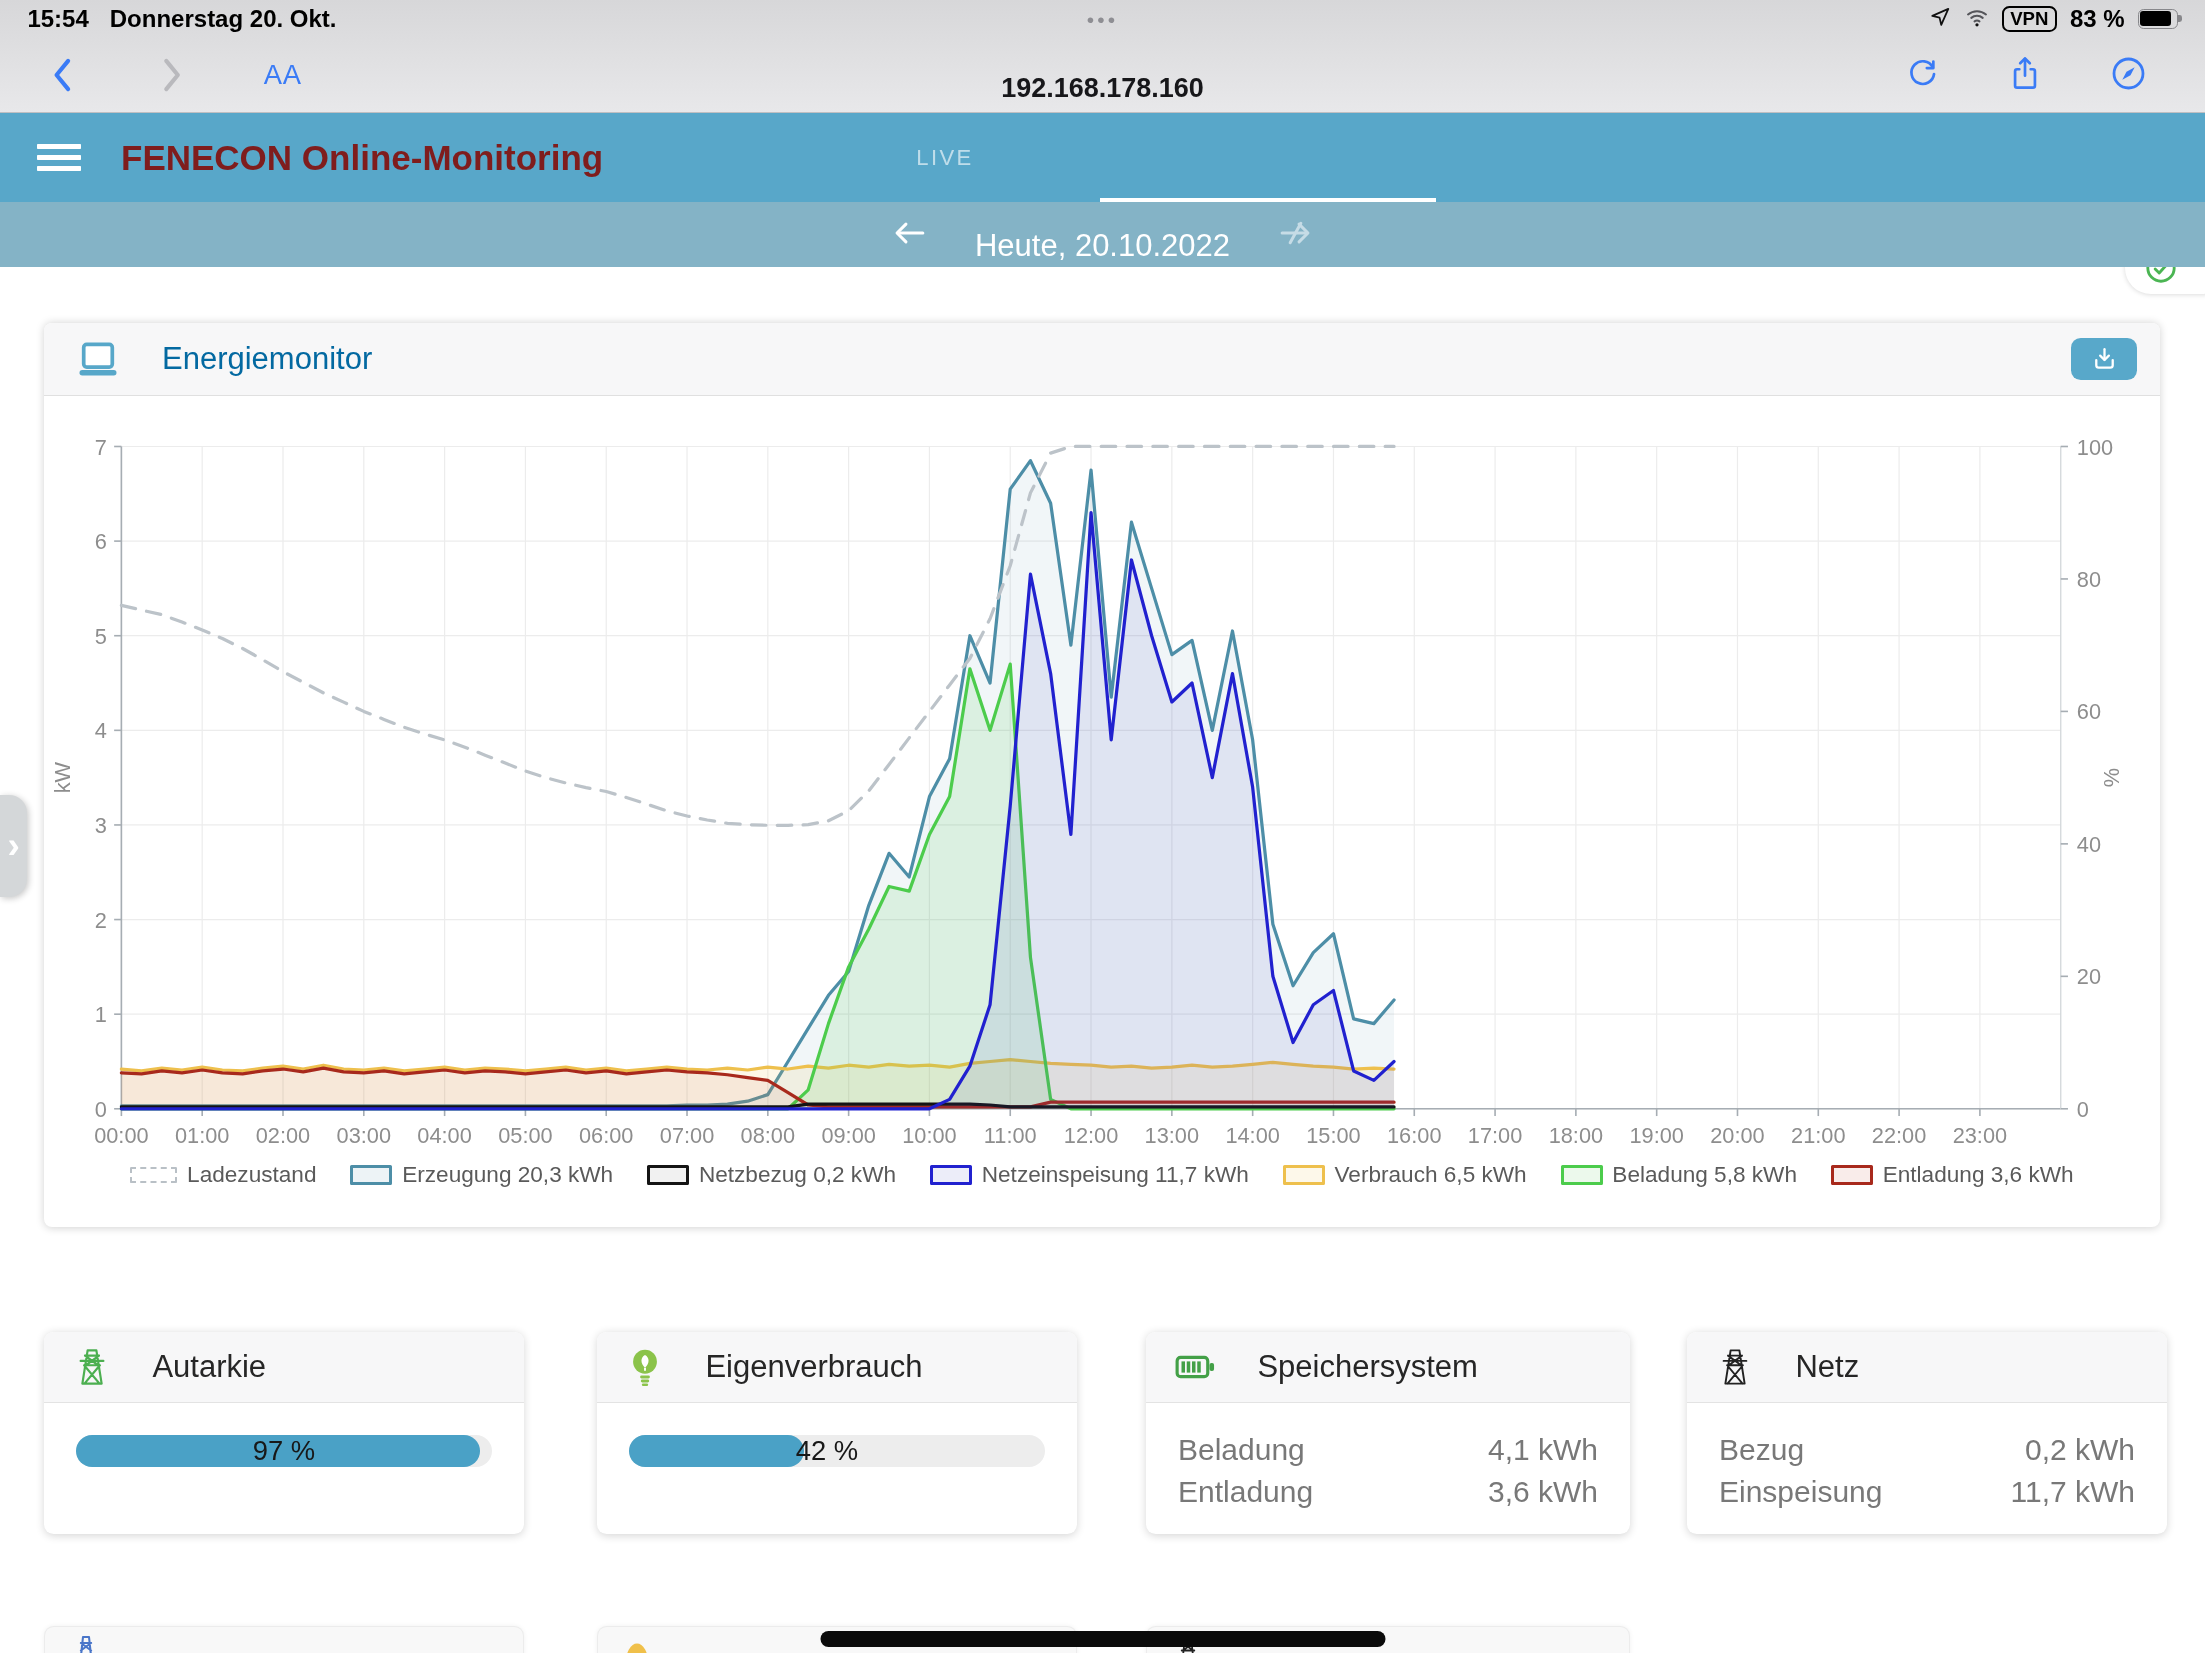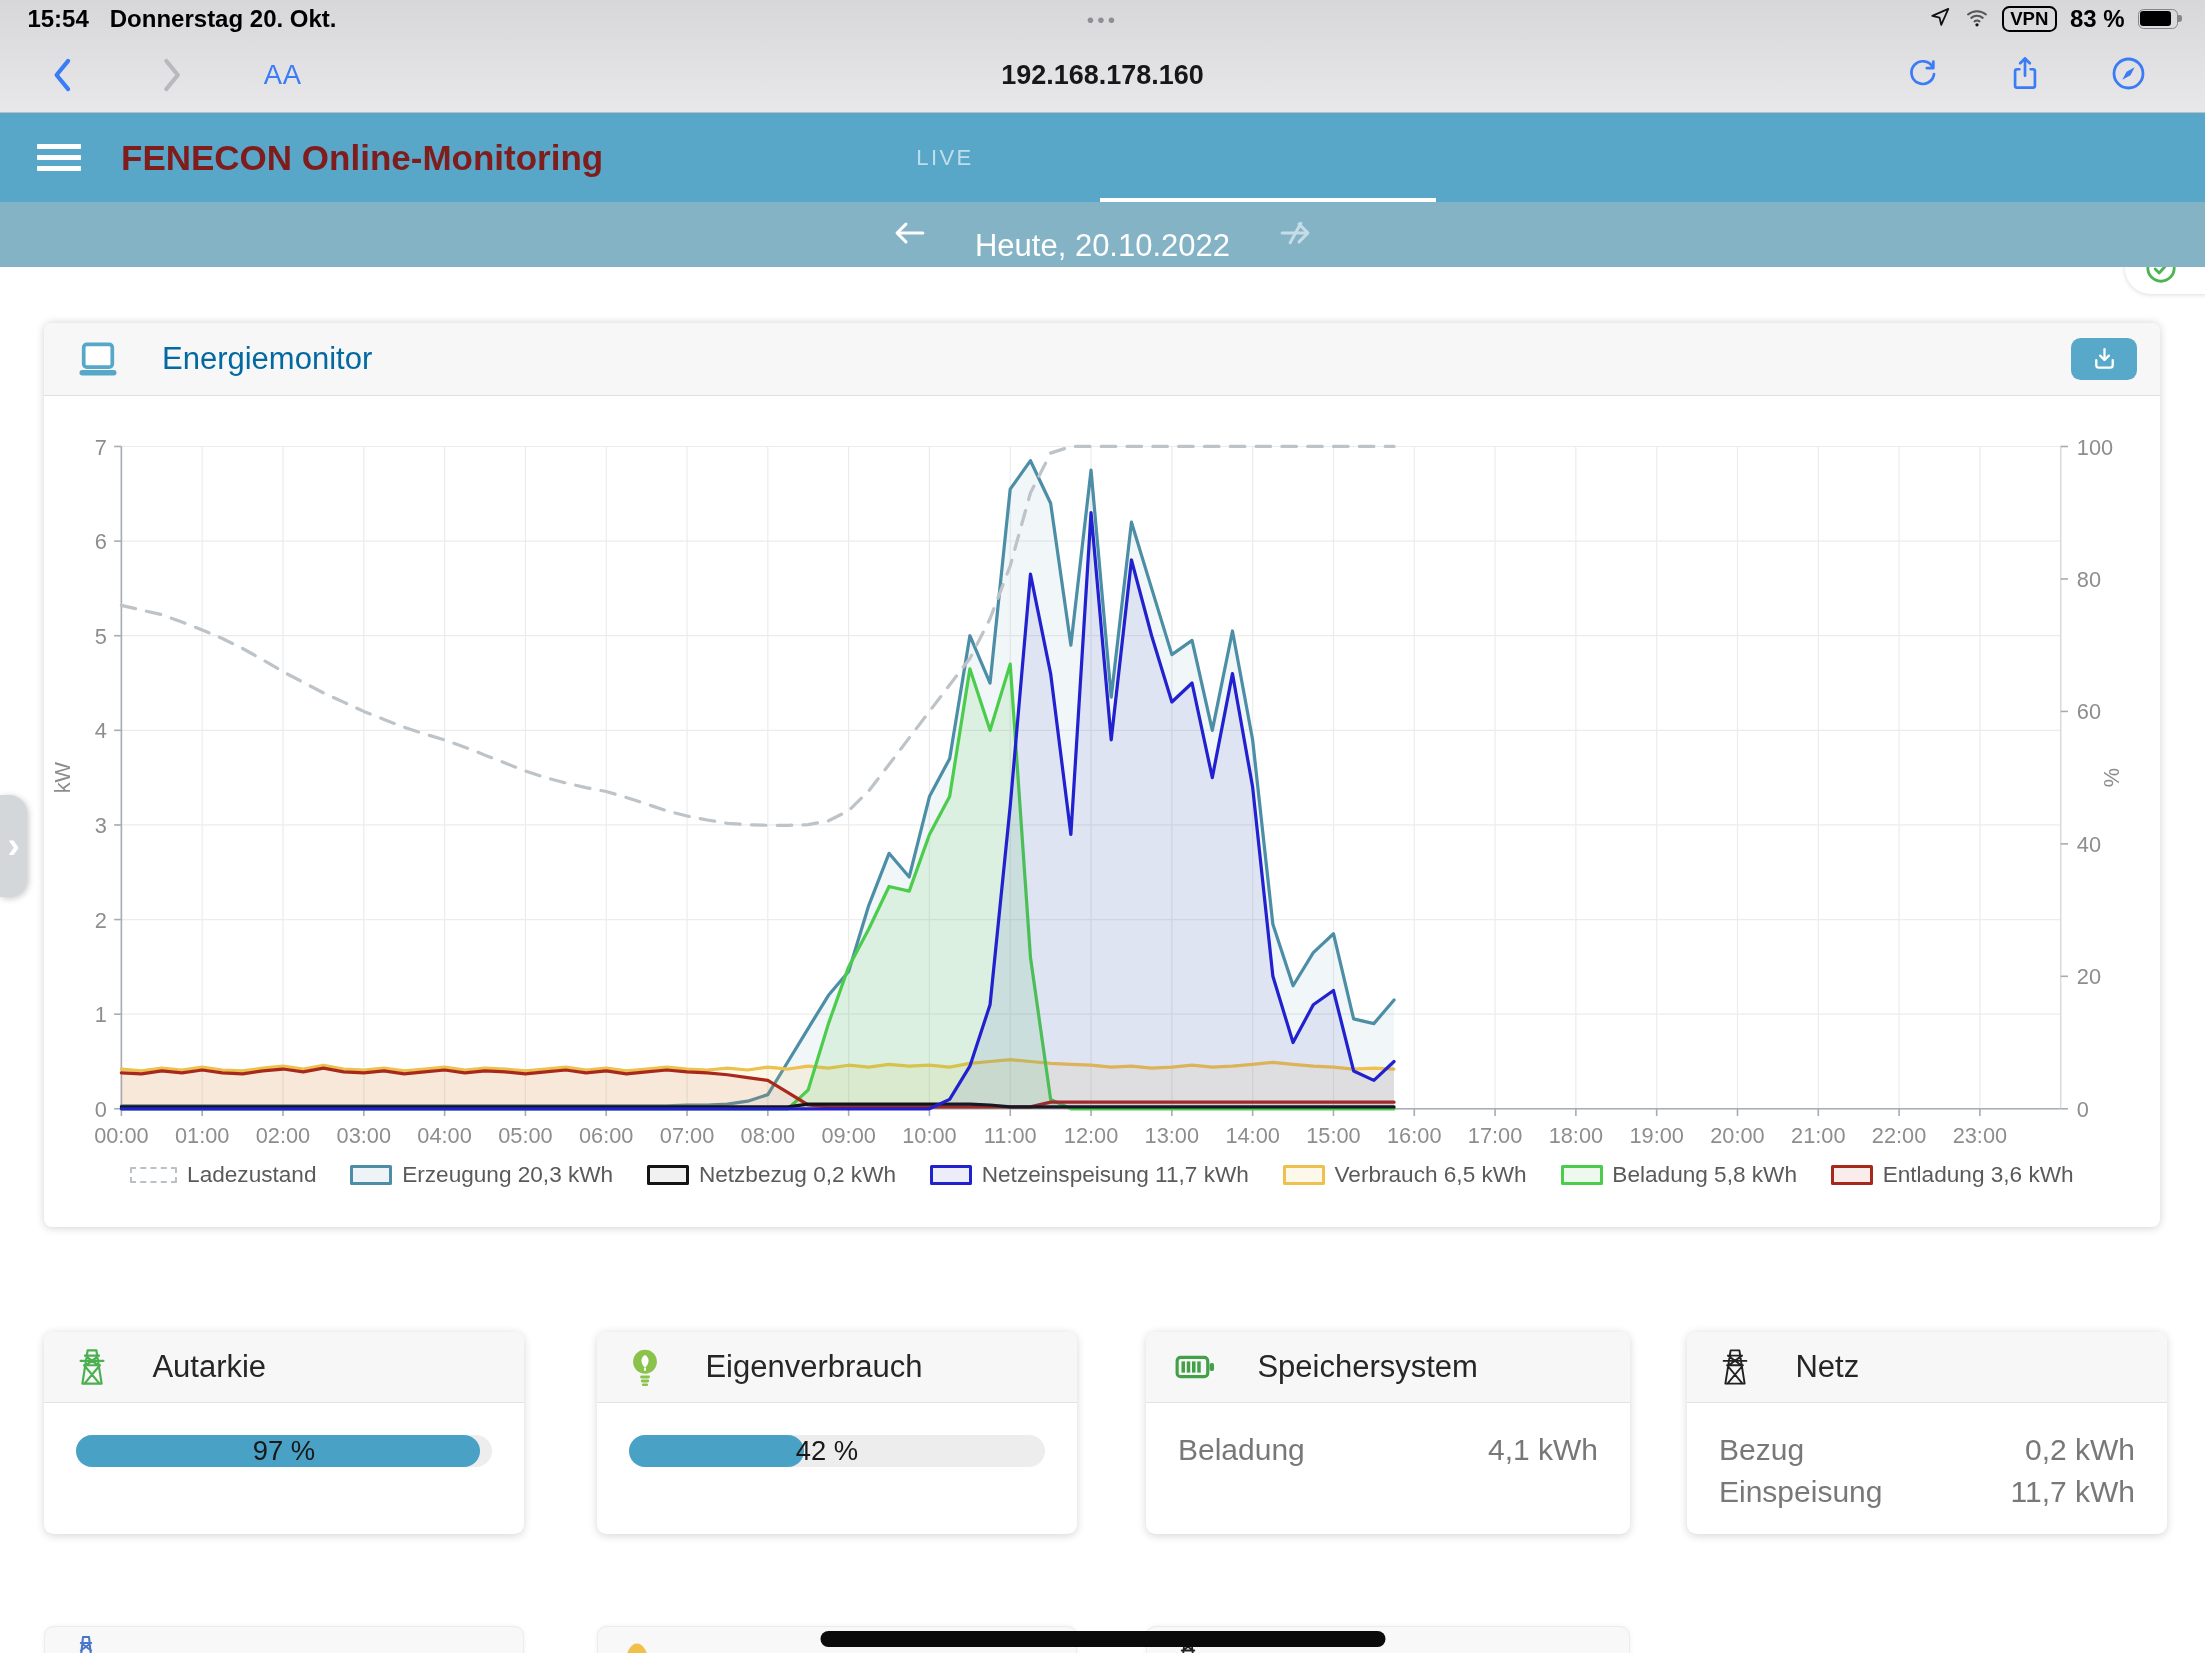--- a/index.html
+++ b/index.html
@@ -25,21 +25,21 @@
   .batt .lvl { position:absolute; left:1.6px; top:1.6px; bottom:1.6px; width:80%;
                background:#000; border-radius:3.2px; }
   .batt .nub { position:absolute; right:-5.7px; top:5.7px; width:4px; height:7.3px;
                background:#87878b; border-radius:0 2.4px 2.4px 0; }
 
   .safari-bar { position:absolute; left:0; top:37px; width:100%; height:76px;
                 display:flex; align-items:center; padding:0 48px; }
   .nav-btn { display:flex; align-items:center; justify-content:center; }
   .btn-fwd { margin-left:84px; }
   .reader-btn { margin-left:77px; font-size:27.4px; color:#3a7bf6; letter-spacing:0.8px; }
-  .url-pill { position:absolute; left:50%; top:0; transform:translateX(-50%);
+  .url-pill { position:absolute; left:50%; top:13px; transform:translateX(-50%);
               height:76px; line-height:76px; font-size:27px; font-weight:600; color:#17171a; }
   .nav-right { margin-left:auto; display:flex; align-items:center; gap:68px; margin-right:9.7px; }
 
   
   .app-header { position:absolute; left:0; top:113px; width:100%; height:89px; background:#58a7c9; }
   .hamburger { position:absolute; left:37px; top:31px; width:44px; height:27.4px;
                display:flex; flex-direction:column; justify-content:space-between; cursor:pointer; }
   .hamburger span { display:block; height:5.2px; background:#fff; border-radius:0.8px; }
   .app-title { position:absolute; left:121px; top:0; line-height:89px; color:#7f1d1d;
                font-size:35px; font-weight:700; }
@@ -456,20 +456,24 @@
             <rect x="20" y="9.7" width="2.6" height="4.6" rx="1.1" fill="#43a047"></rect>
           </svg>
       </span>
       <span class="s-title">Speichersystem</span>
     </div>
     <div class="rows">
       <div class="row">
         <span>Beladung</span>
         <span>4,1 kWh</span>
       </div>
+      <div class="row">
+        <span>Entladung</span>
+        <span>3,6 kWh</span>
+      </div>
     </div>
   </div>
 
   <div class="stat-card c4">
     <div class="stat-head">
       <span class="s-icon">
         <svg width="42" height="42" viewBox="0 0 24 24">
             <g fill="none" stroke="#222" stroke-width="1.1" stroke-linecap="round">
               <path d="M9.5 2.5h5M8 5.5h8M5.5 8.5h13M9.5 2.5L6.5 21.5M14.5 2.5l3 19M8 5.5l7.5 5.5M16 5.5l-7.5 5.5M7.5 11h9M7.5 11l8.8 10.5M16.5 11L7.7 21.5M6.5 21.5h11"></path>
             </g>

